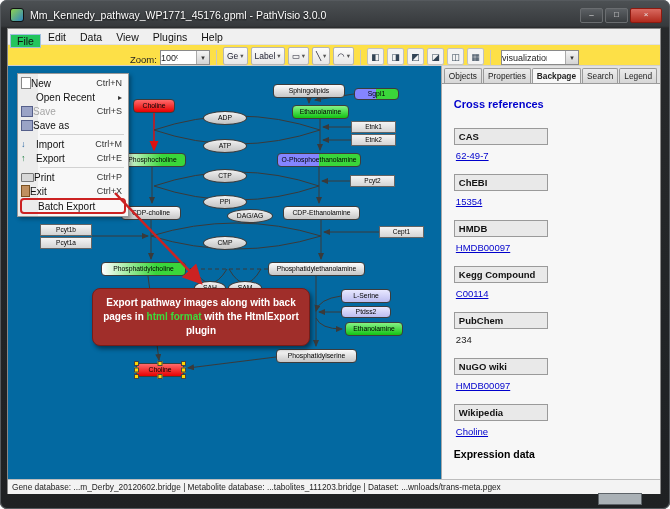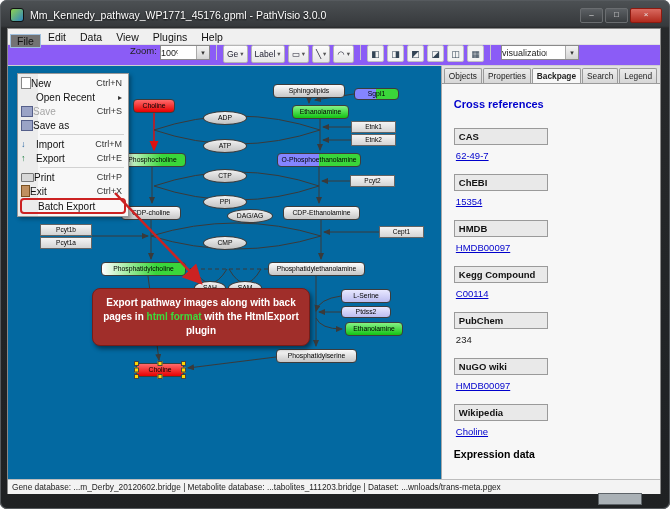--- a/index.html
+++ b/index.html
@@ -17,23 +17,23 @@
   .wbtn{width:21px;height:13px;border:1px solid #6a6d70;border-radius:2px;color:#e8e8e8;
     font-size:8px;line-height:11px;text-align:center;background:linear-gradient(#5c6064,#3a3d40);cursor:default;}
   .wbtn.close{width:30px;background:linear-gradient(#d96a60,#b12a1d);border-color:#8d1a10;}
   
   .client{position:absolute;left:7px;top:28px;width:654px;height:466px;background:#f0f0f0;
     border:1px solid #898989;box-sizing:border-box;}
   
   .menubar{height:15px;display:flex;align-items:center;font-size:10.5px;background:#f0f0f0;
     border-bottom:1px solid #e0e0e0;padding-left:2px;color:#111;}
   .menu-item{padding:1px 7px;}
-  .menu-item.active{background:#737373;border:1px solid #9ebfdd;padding:0 6px;margin-top:9px;}
-  
-  .toolbar{height:20px;display:flex;align-items:flex-start;gap:3px;background:#8b5cf6;
+  .menu-item.active{background:#22c55e;border:1px solid #9ebfdd;padding:0 6px;margin-top:9px;}
+  
+  .toolbar{height:20px;display:flex;align-items:flex-end;gap:3px;background:#fde047;
     border-bottom:1px solid #cfcfcf;padding-left:122px;font-size:9px;color:#222;}
   .tsep{width:1px;height:15px;background:#c6c6c6;margin:0 3px;}
   .tlabel{font-size:9.5px;}
   .combo{display:flex;align-items:center;background:#fff;border:1px solid #8a8a8a;height:15px;
     font-size:9px;box-sizing:border-box;gap:15px;}
   .combo .val{flex:1;white-space:nowrap;overflow:hidden;}
   .carrow{width:12px;height:13px;background:linear-gradient(#f4f4f4,#d4d4d4);border-left:1px solid #aaa;
     margin-left:3px;text-align:center;}
   .carrow::after{content:"▾";font-size:7px;color:#333;line-height:13px;}
   .zoom{width:50px;}

